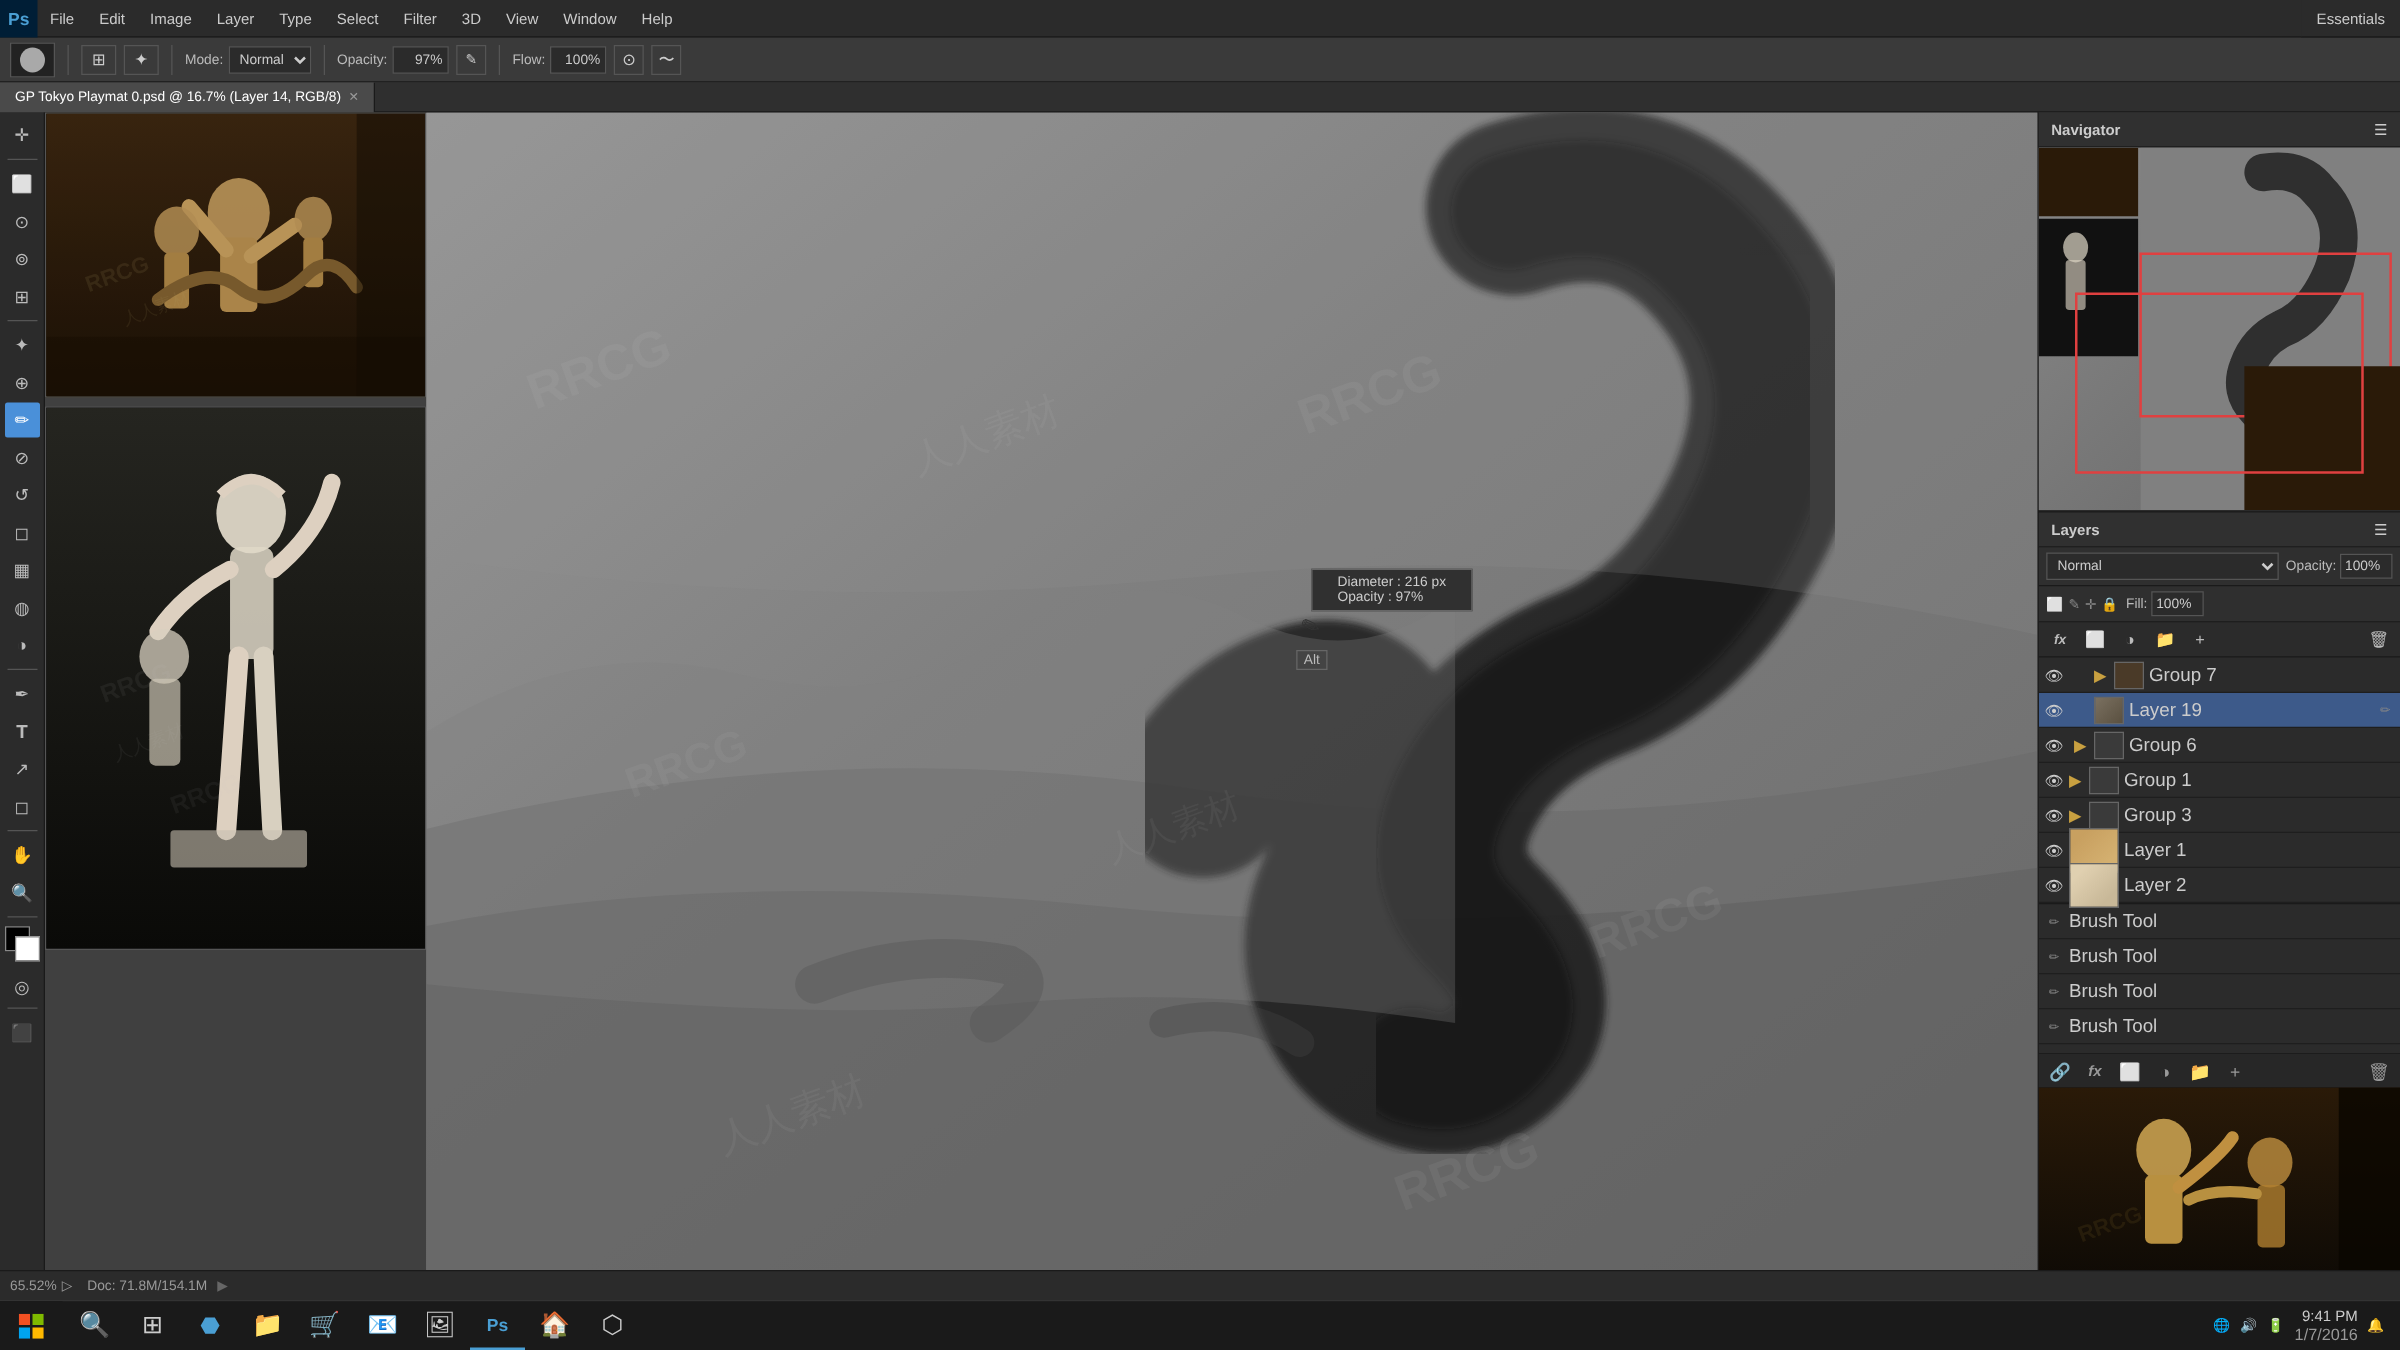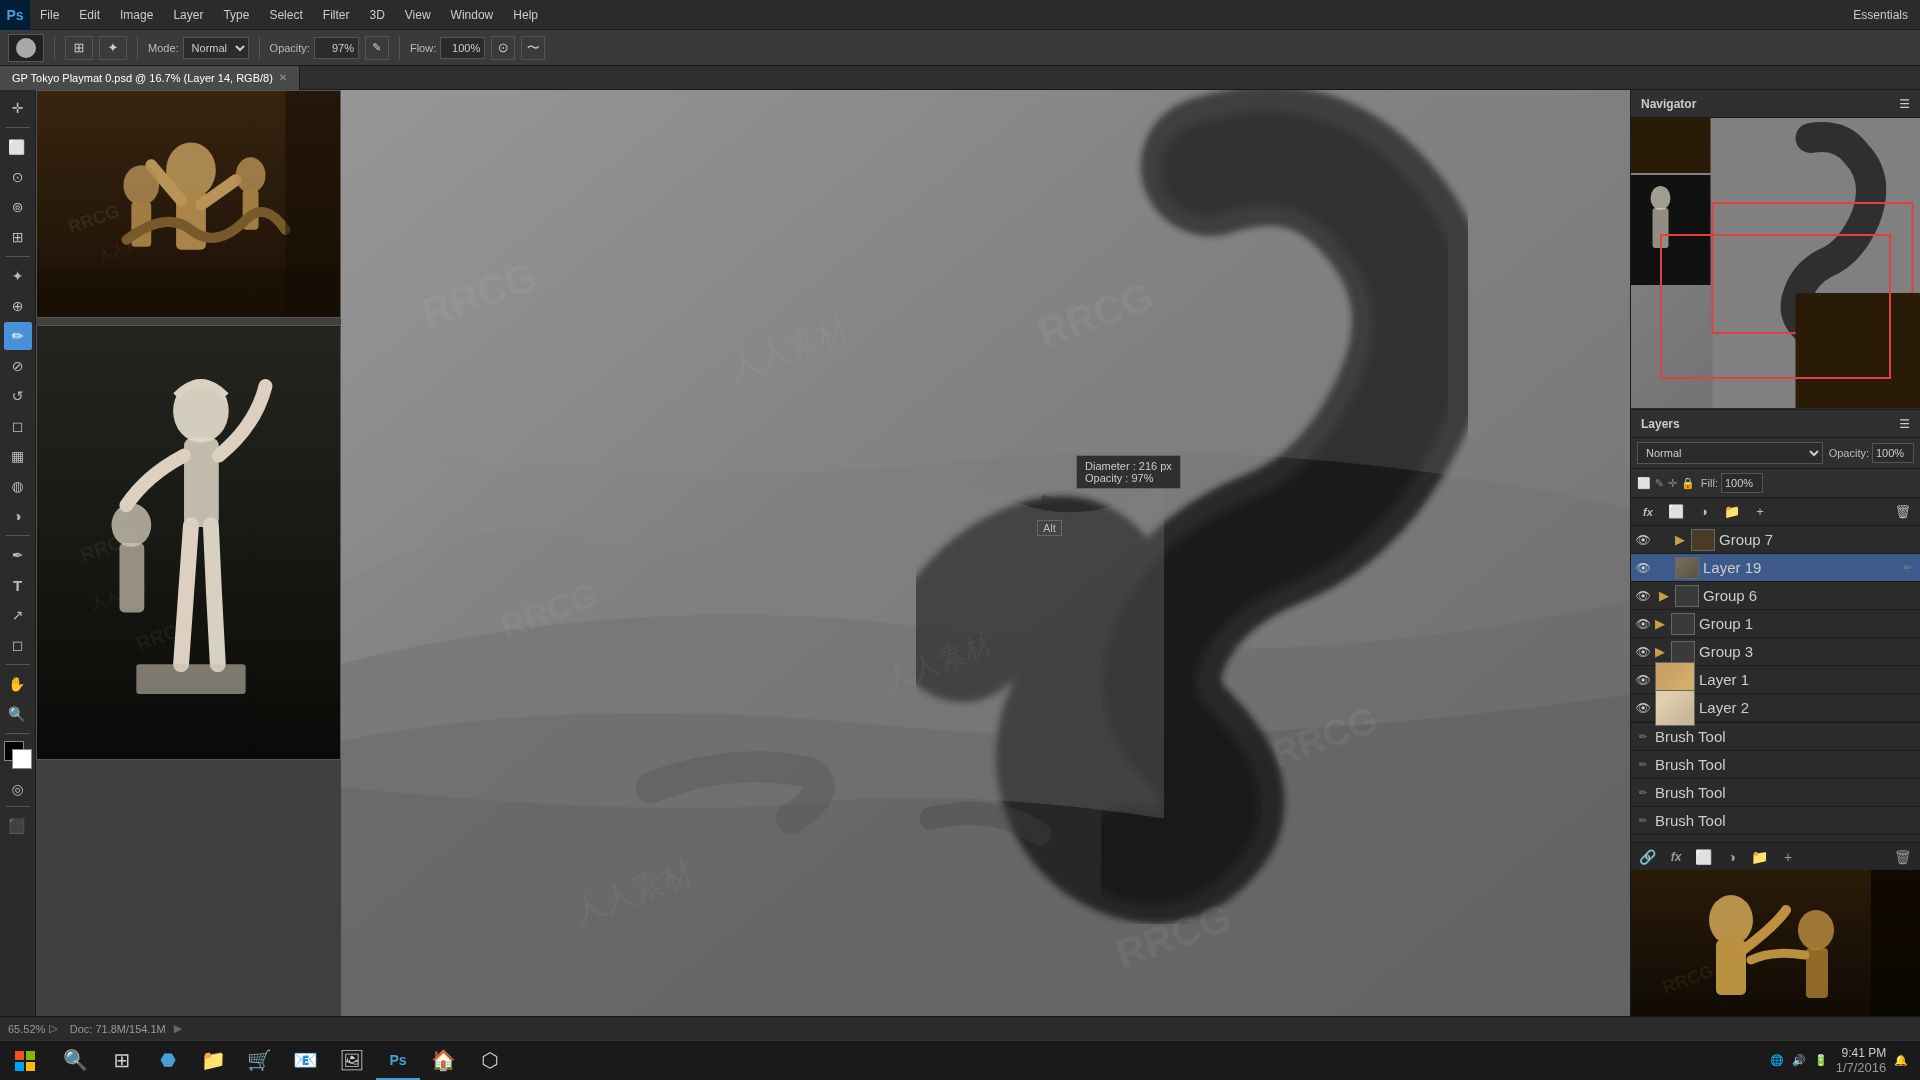--- a/index.html
+++ b/index.html
@@ -86,23 +86,23 @@
 
     
     #painting-canvas {
       position: absolute; top: 0; left: 305px; right: 0; bottom: 0;
       background: linear-gradient(160deg, #888 0%, #777 30%, #666 60%, #7a7a7a 100%);
       overflow: hidden;
     }
 
     
     #brush-tooltip {
-      position: absolute; top: 365px; left: 735px;
+      position: absolute; top: 365px; left: 708px;
       background: rgba(40,40,40,0.9); border: 1px solid #666;
-      padding: 4px 8px; font-size: 11px; color: #ccc; white-space: nowrap; z-index: 200;
+      padding: 4px 20px; font-size: 11px; color: #ccc; white-space: nowrap; z-index: 200;
     }
     #brush-cursor {
       position: absolute; top: 400px; left: 700px;
       font-size: 18px; color: #333; z-index: 201; transform: rotate(-20deg);
     }
     #alt-badge {
       position: absolute; top: 430px; left: 696px;
       background: #444; border: 1px solid #666; padding: 1px 5px; font-size: 11px; color: #bbb; z-index: 202;
     }
 

